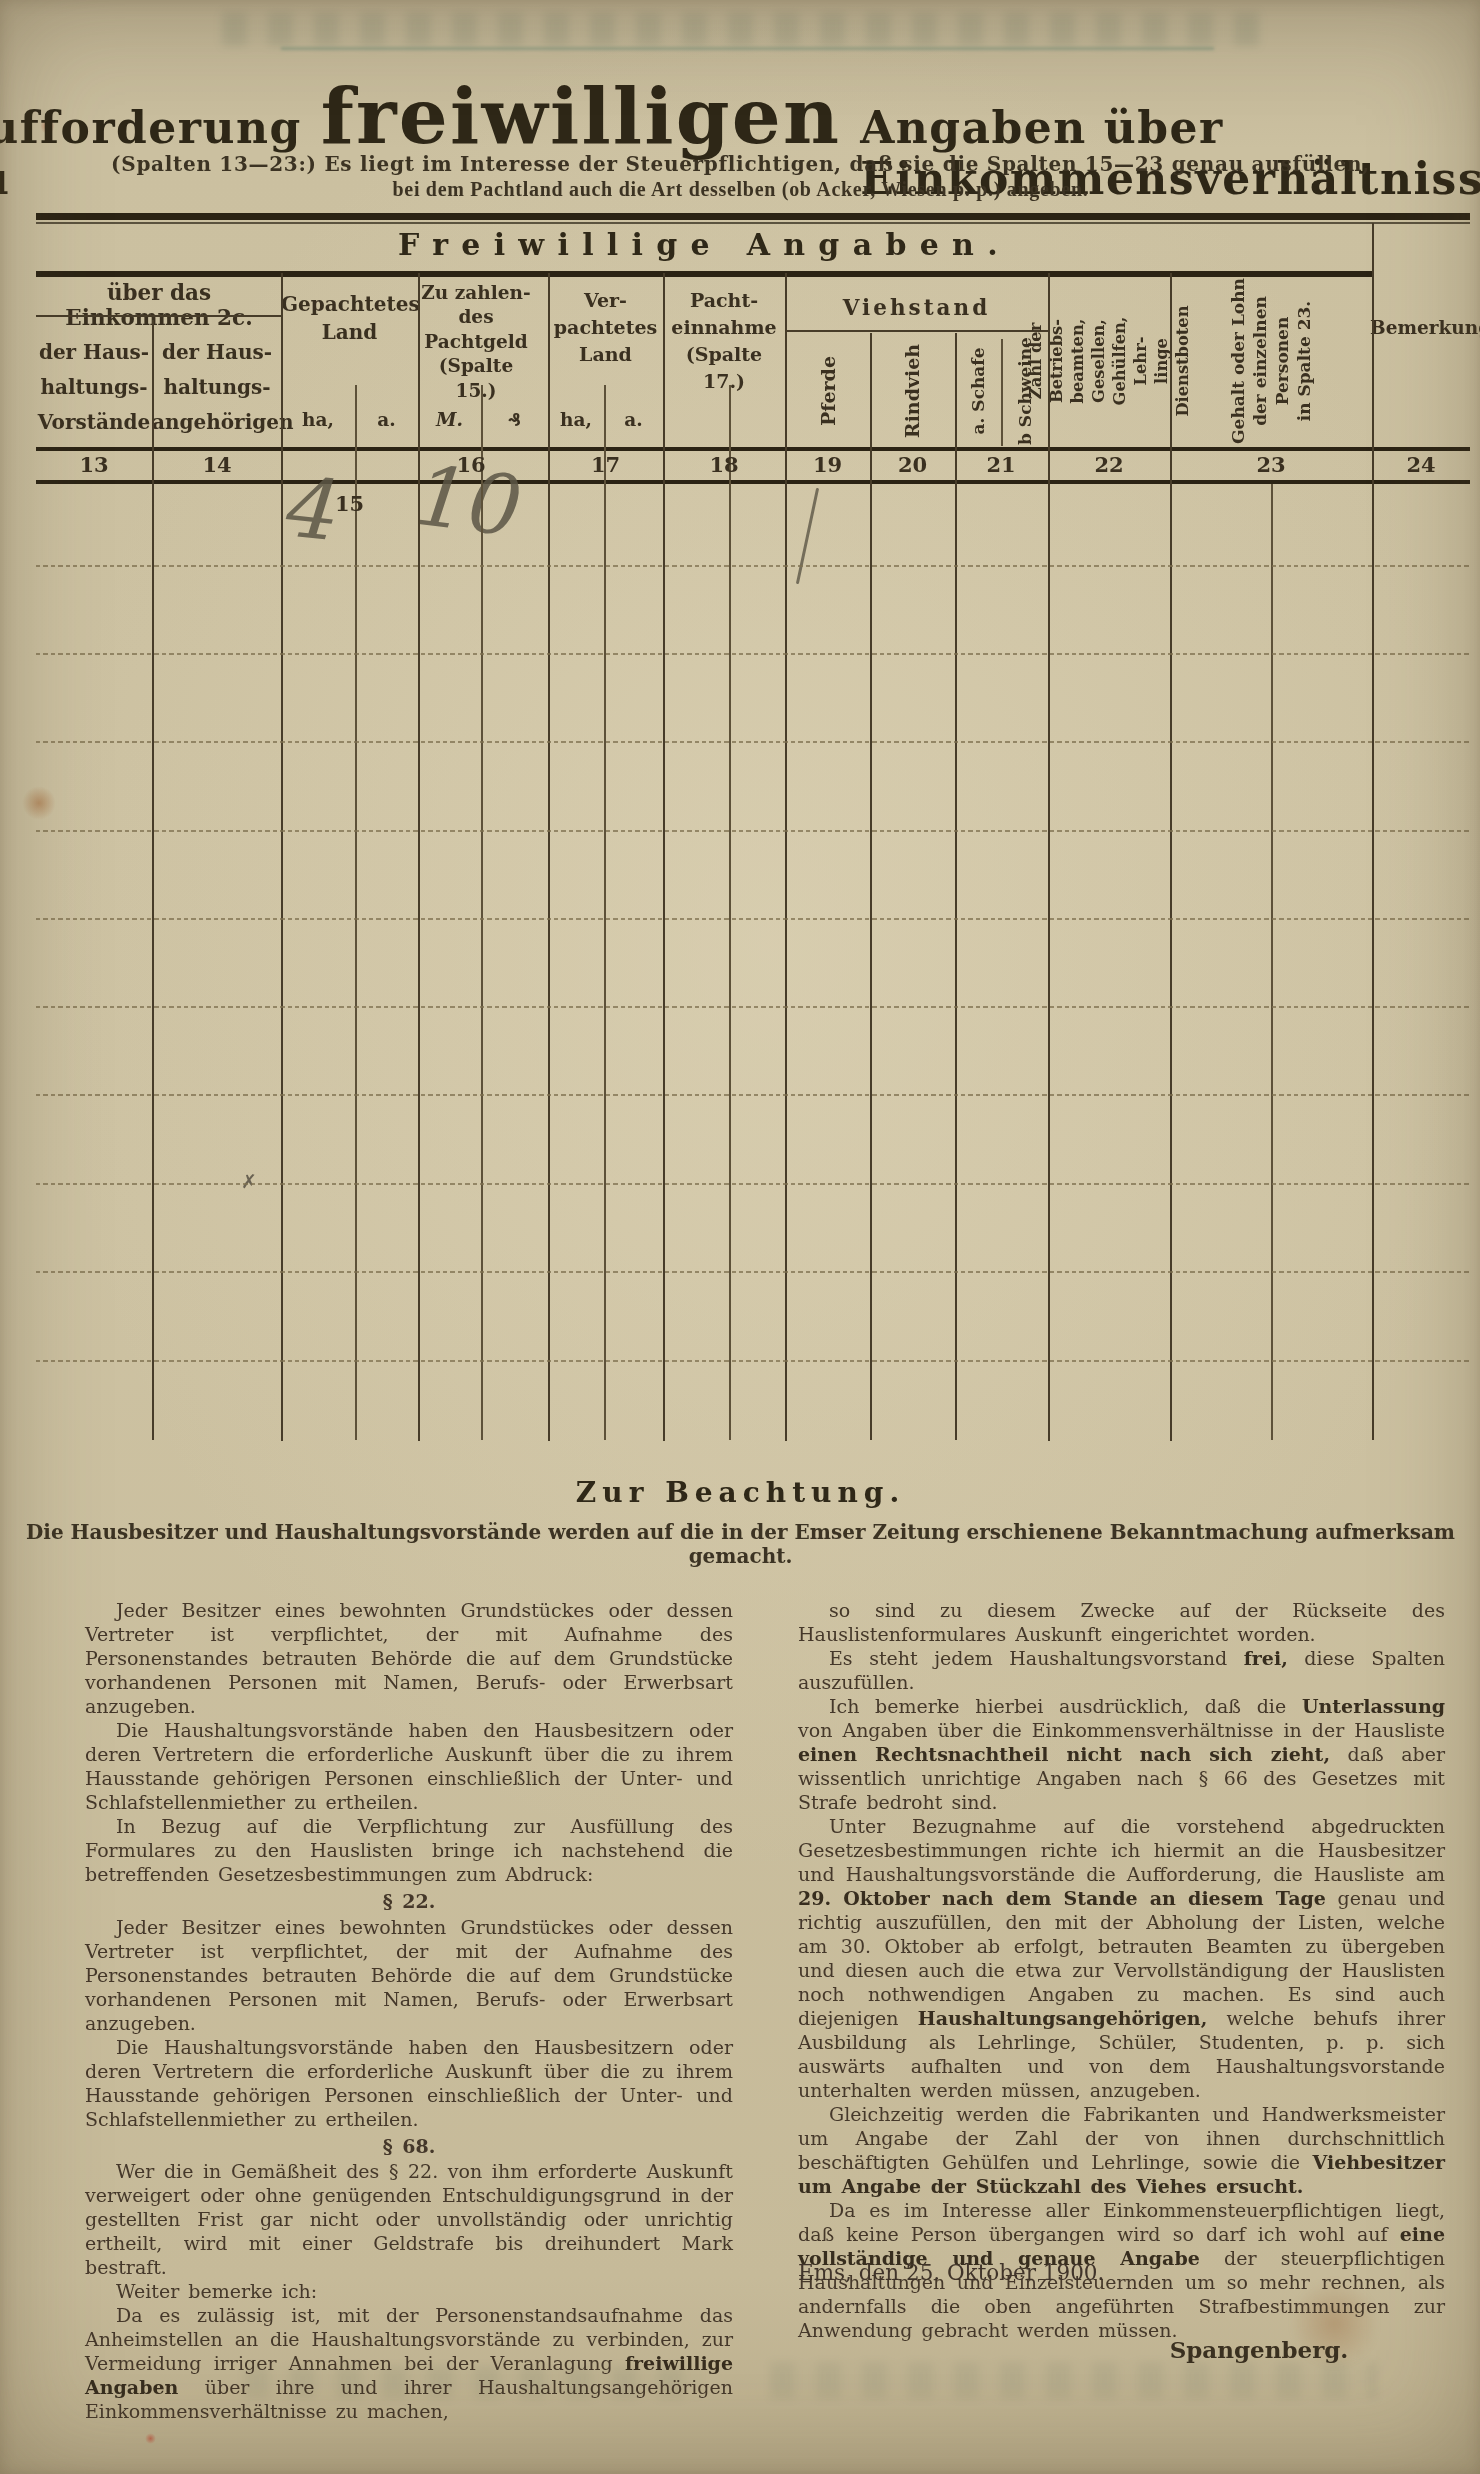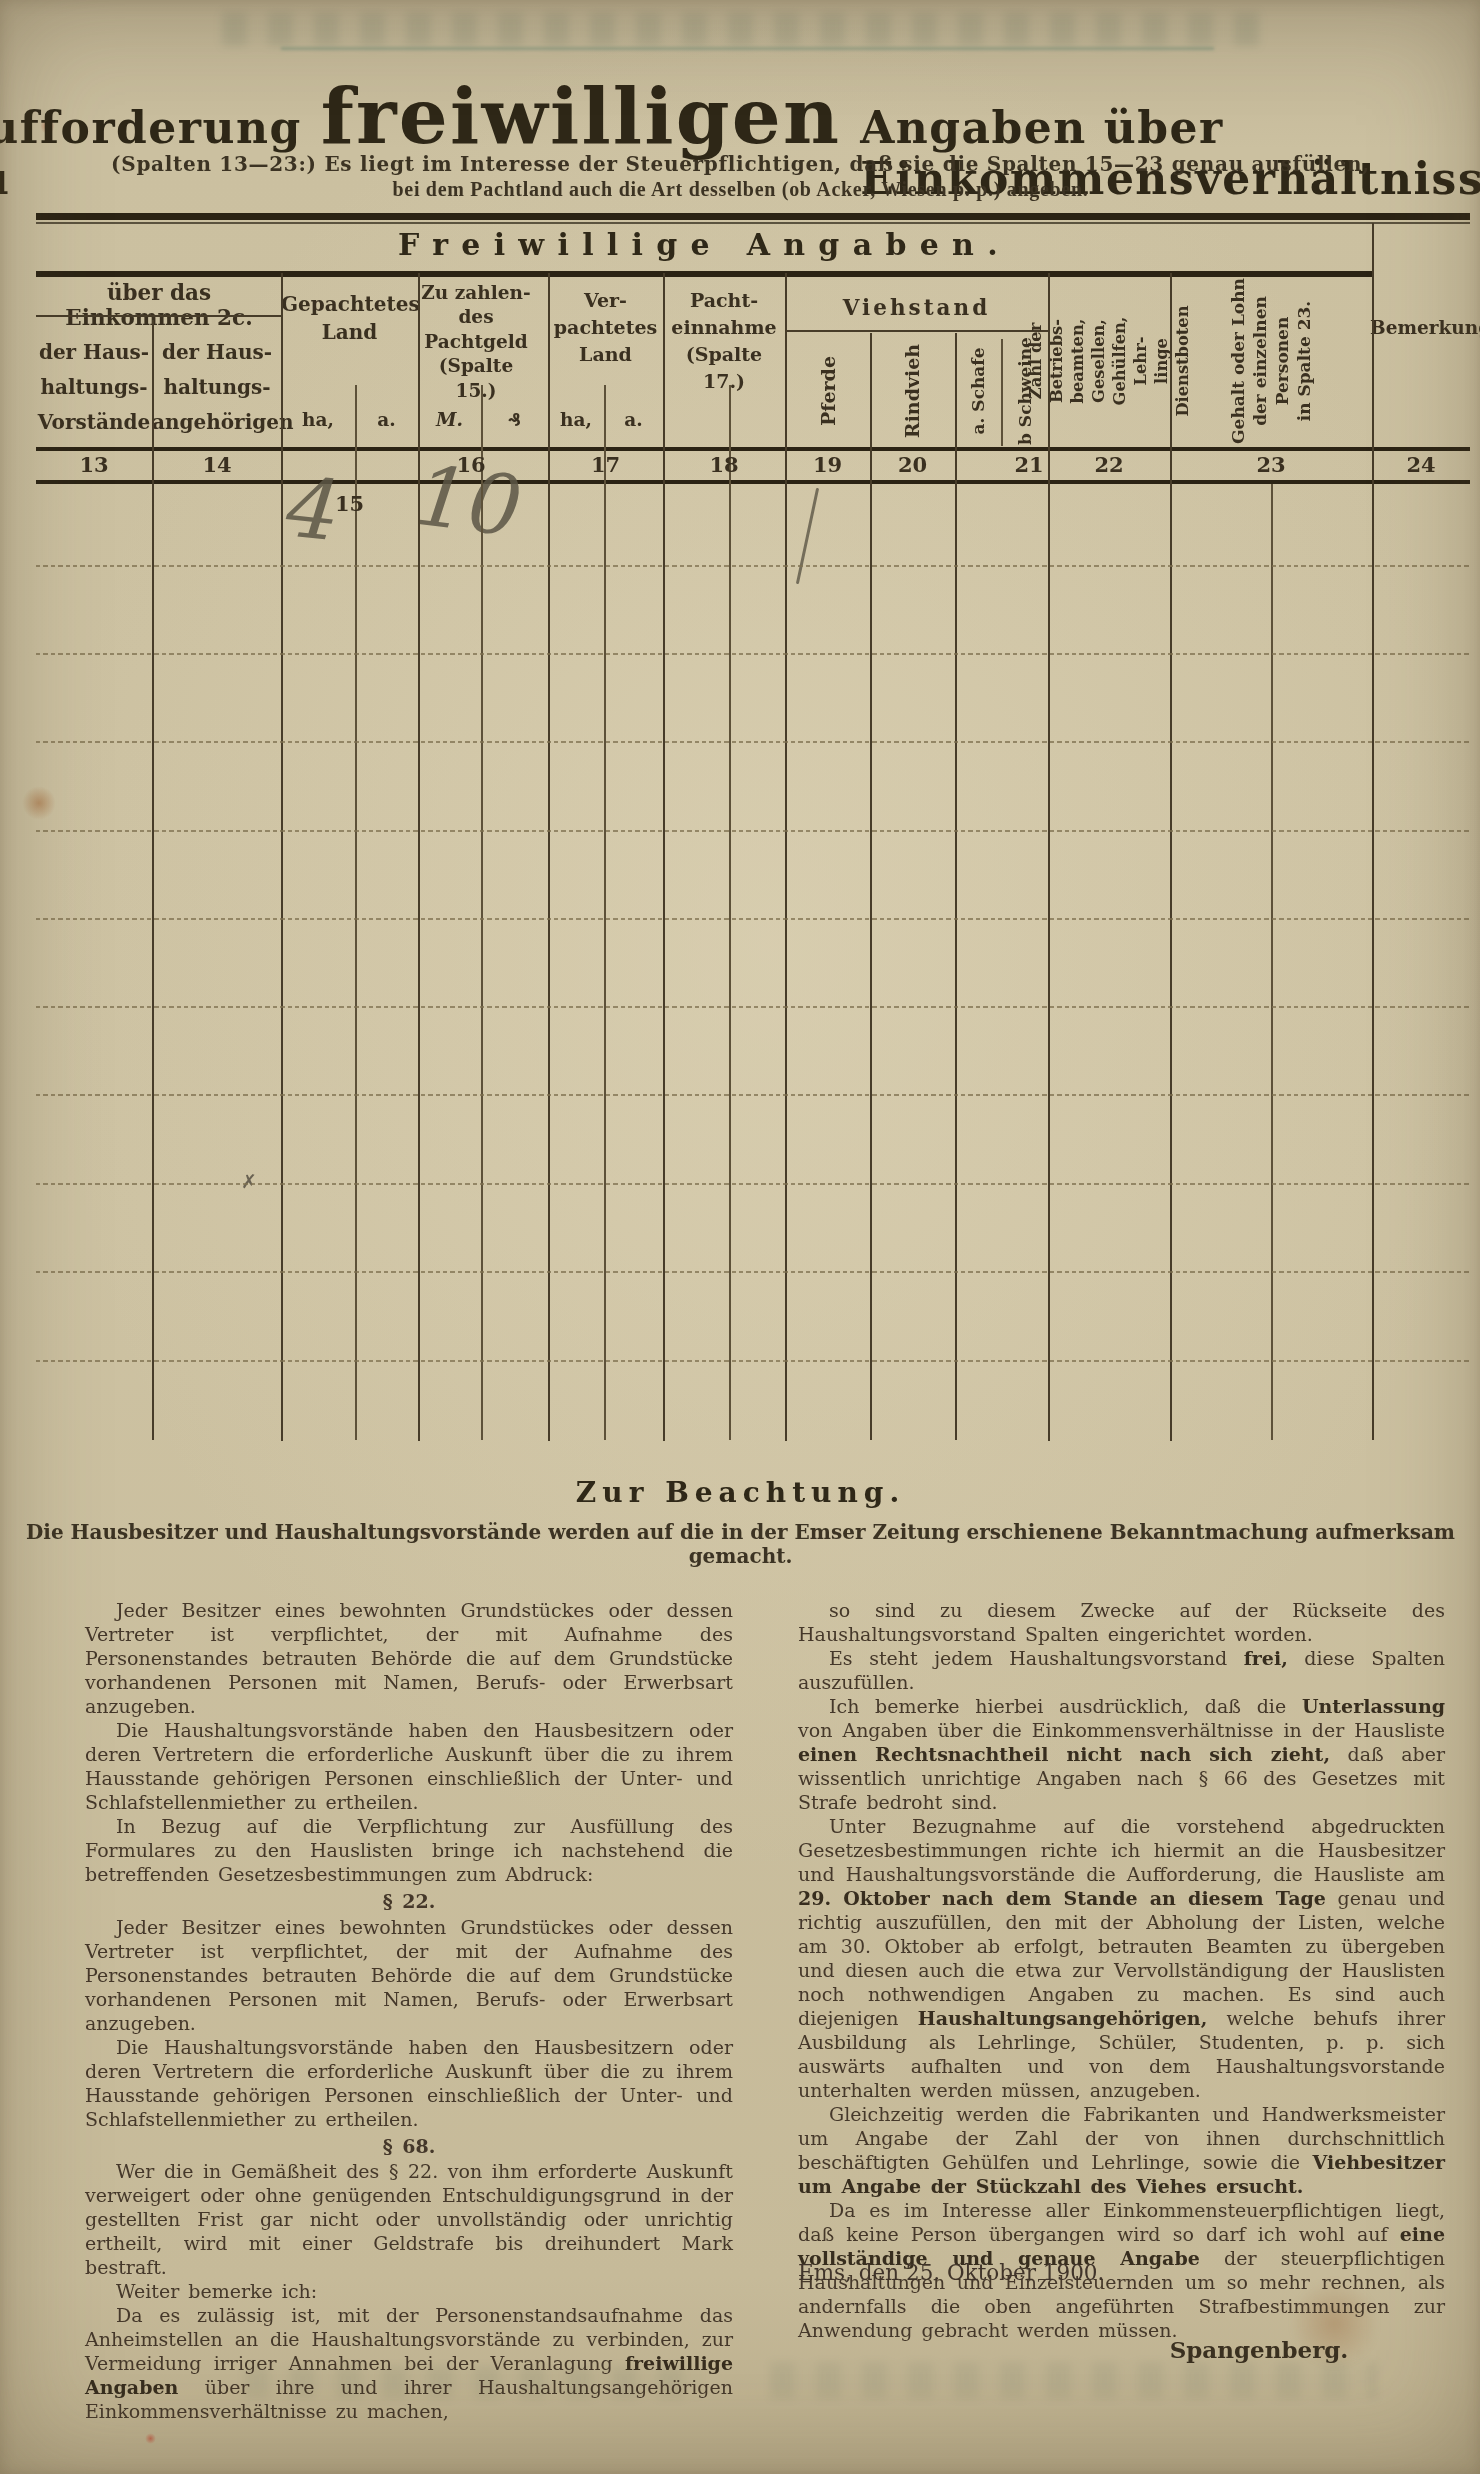--- a/index.html
+++ b/index.html
@@ -164,21 +164,21 @@
     <p class="sect">§ 22.</p>
     <p><span>Jeder Besitzer eines bewohnten Grundstückes oder dessen Vertreter ist verpflichtet, der mit der Aufnahme des Personenstandes betrauten Behörde die auf dem Grundstücke vorhandenen Personen mit Namen, Berufs- oder Erwerbsart anzugeben.</span></p>
     <p><span>Die Haushaltungsvorstände haben den Hausbesitzern oder deren Vertretern die erforderliche Auskunft über die zu ihrem Hausstande gehörigen Personen einschließlich der Unter- und Schlafstellenmiether zu ertheilen.</span></p>
     <p class="sect">§ 68.</p>
     <p><span>Wer die in Gemäßheit des § 22. von ihm erforderte Auskunft verweigert oder ohne genügenden Entschuldigungsgrund in der gestellten Frist gar nicht oder unvollständig oder unrichtig ertheilt, wird mit einer Geldstrafe bis dreihundert Mark bestraft.</span></p>
     <p><span>Weiter bemerke ich:</span></p>
     <p><span>Da es zulässig ist, mit der Personenstandsaufnahme das Anheimstellen an die Haushaltungsvorstände zu verbinden, zur Vermeidung irriger Annahmen bei der Veranlagung </span><span class="seg-b">freiwillige Angaben</span><span> über ihre und ihrer Haushaltungsangehörigen Einkommensverhältnisse zu machen,</span></p>
   </div>
 
   <div class="col" style="left:798px;top:1598px;width:647px;">
-    <p><span>so sind zu diesem Zwecke auf der Rückseite des Haushaltungsvorstand Spalten eingerichtet worden.</span></p>
+    <p><span>so sind zu diesem Zwecke auf der Rückseite des Hauslistenformulares Auskunft eingerichtet worden.</span></p>
     <p><span>Es steht jedem Haushaltungsvorstand </span><span class="seg-b">frei,</span><span> diese Spalten auszufüllen.</span></p>
     <p><span>Ich bemerke hierbei ausdrücklich, daß die </span><span class="seg-b">Unterlassung</span><span> von Angaben über die Einkommensverhältnisse in der Hausliste </span><span class="seg-b">einen Rechtsnachtheil nicht nach sich zieht,</span><span> daß aber wissentlich unrichtige Angaben nach § 66 des Gesetzes mit Strafe bedroht sind.</span></p>
     <p><span>Unter Bezugnahme auf die vorstehend abgedruckten Gesetzesbestimmungen richte ich hiermit an die Hausbesitzer und Haushaltungsvorstände die Aufforderung, die Hausliste am </span><span class="seg-b">29. Oktober nach dem Stande an diesem Tage</span><span> genau und richtig auszufüllen, den mit der Abholung der Listen, welche am 30. Oktober ab erfolgt, betrauten Beamten zu übergeben und diesen auch die etwa zur Vervollständigung der Hauslisten noch nothwendigen Angaben zu machen.  Es sind auch diejenigen </span><span class="seg-b">Haushaltungsangehörigen,</span><span> welche behufs ihrer Ausbildung als Lehrlinge, Schüler, Studenten, p. p. sich auswärts aufhalten und von dem Haushaltungsvorstande unterhalten werden müssen, anzugeben.</span></p>
     <p><span>Gleichzeitig werden die Fabrikanten und Handwerksmeister um Angabe der Zahl der von ihnen durchschnittlich beschäftigten Gehülfen und Lehrlinge, sowie die </span><span class="seg-b">Viehbesitzer um Angabe der Stückzahl des Viehes ersucht.</span></p>
     <p><span>Da es im Interesse aller Einkommensteuerpflichtigen liegt, daß keine Person übergangen wird so darf ich wohl auf </span><span class="seg-b">eine vollständige und genaue Angabe</span><span> der steuerpflichtigen Haushaltungen und Einzelsteuernden um so mehr rechnen, als andernfalls die oben angeführten Strafbestimmungen zur Anwendung gebracht werden müssen.</span></p>
   </div>
 
   <div class="abs dateline" style="left:798px;top:2260px;">Ems, den 25. Oktober 1900.</div>
   <div class="abs center sig-name" style="left:1074px;top:2336px;width:370px;">Spangenberg.</div>
 
@@ -210,18 +210,18 @@
     <div class="dotted" style="left:36px;top:1271px;width:1434px;"></div>
     <div class="dotted" style="left:36px;top:1360px;width:1434px;"></div>
     <div class="colnum" style="left:36px;width:116px;">13</div>
     <div class="colnum" style="left:152px;width:130px;">14</div>
     <div class="colnum" style="left:281px;width:137px;margin-top:39px;">15</div>
     <div class="colnum" style="left:418px;width:106px;text-align:center;">16</div>
     <div class="colnum" style="left:548px;width:115px;">17</div>
     <div class="colnum" style="left:663px;width:122px;">18</div>
     <div class="colnum" style="left:785px;width:85px;">19</div>
     <div class="colnum" style="left:870px;width:85px;">20</div>
-    <div class="colnum" style="left:983px;width:92px;">21</div>
+    <div class="colnum" style="left:955px;width:92px;">21</div>
     <div class="colnum" style="left:1048px;width:122px;">22</div>
     <div class="colnum" style="left:1170px;width:202px;">23</div>
     <div class="colnum" style="left:1372px;width:98px;">24</div>
   </div>
 
 
 </body></html>

